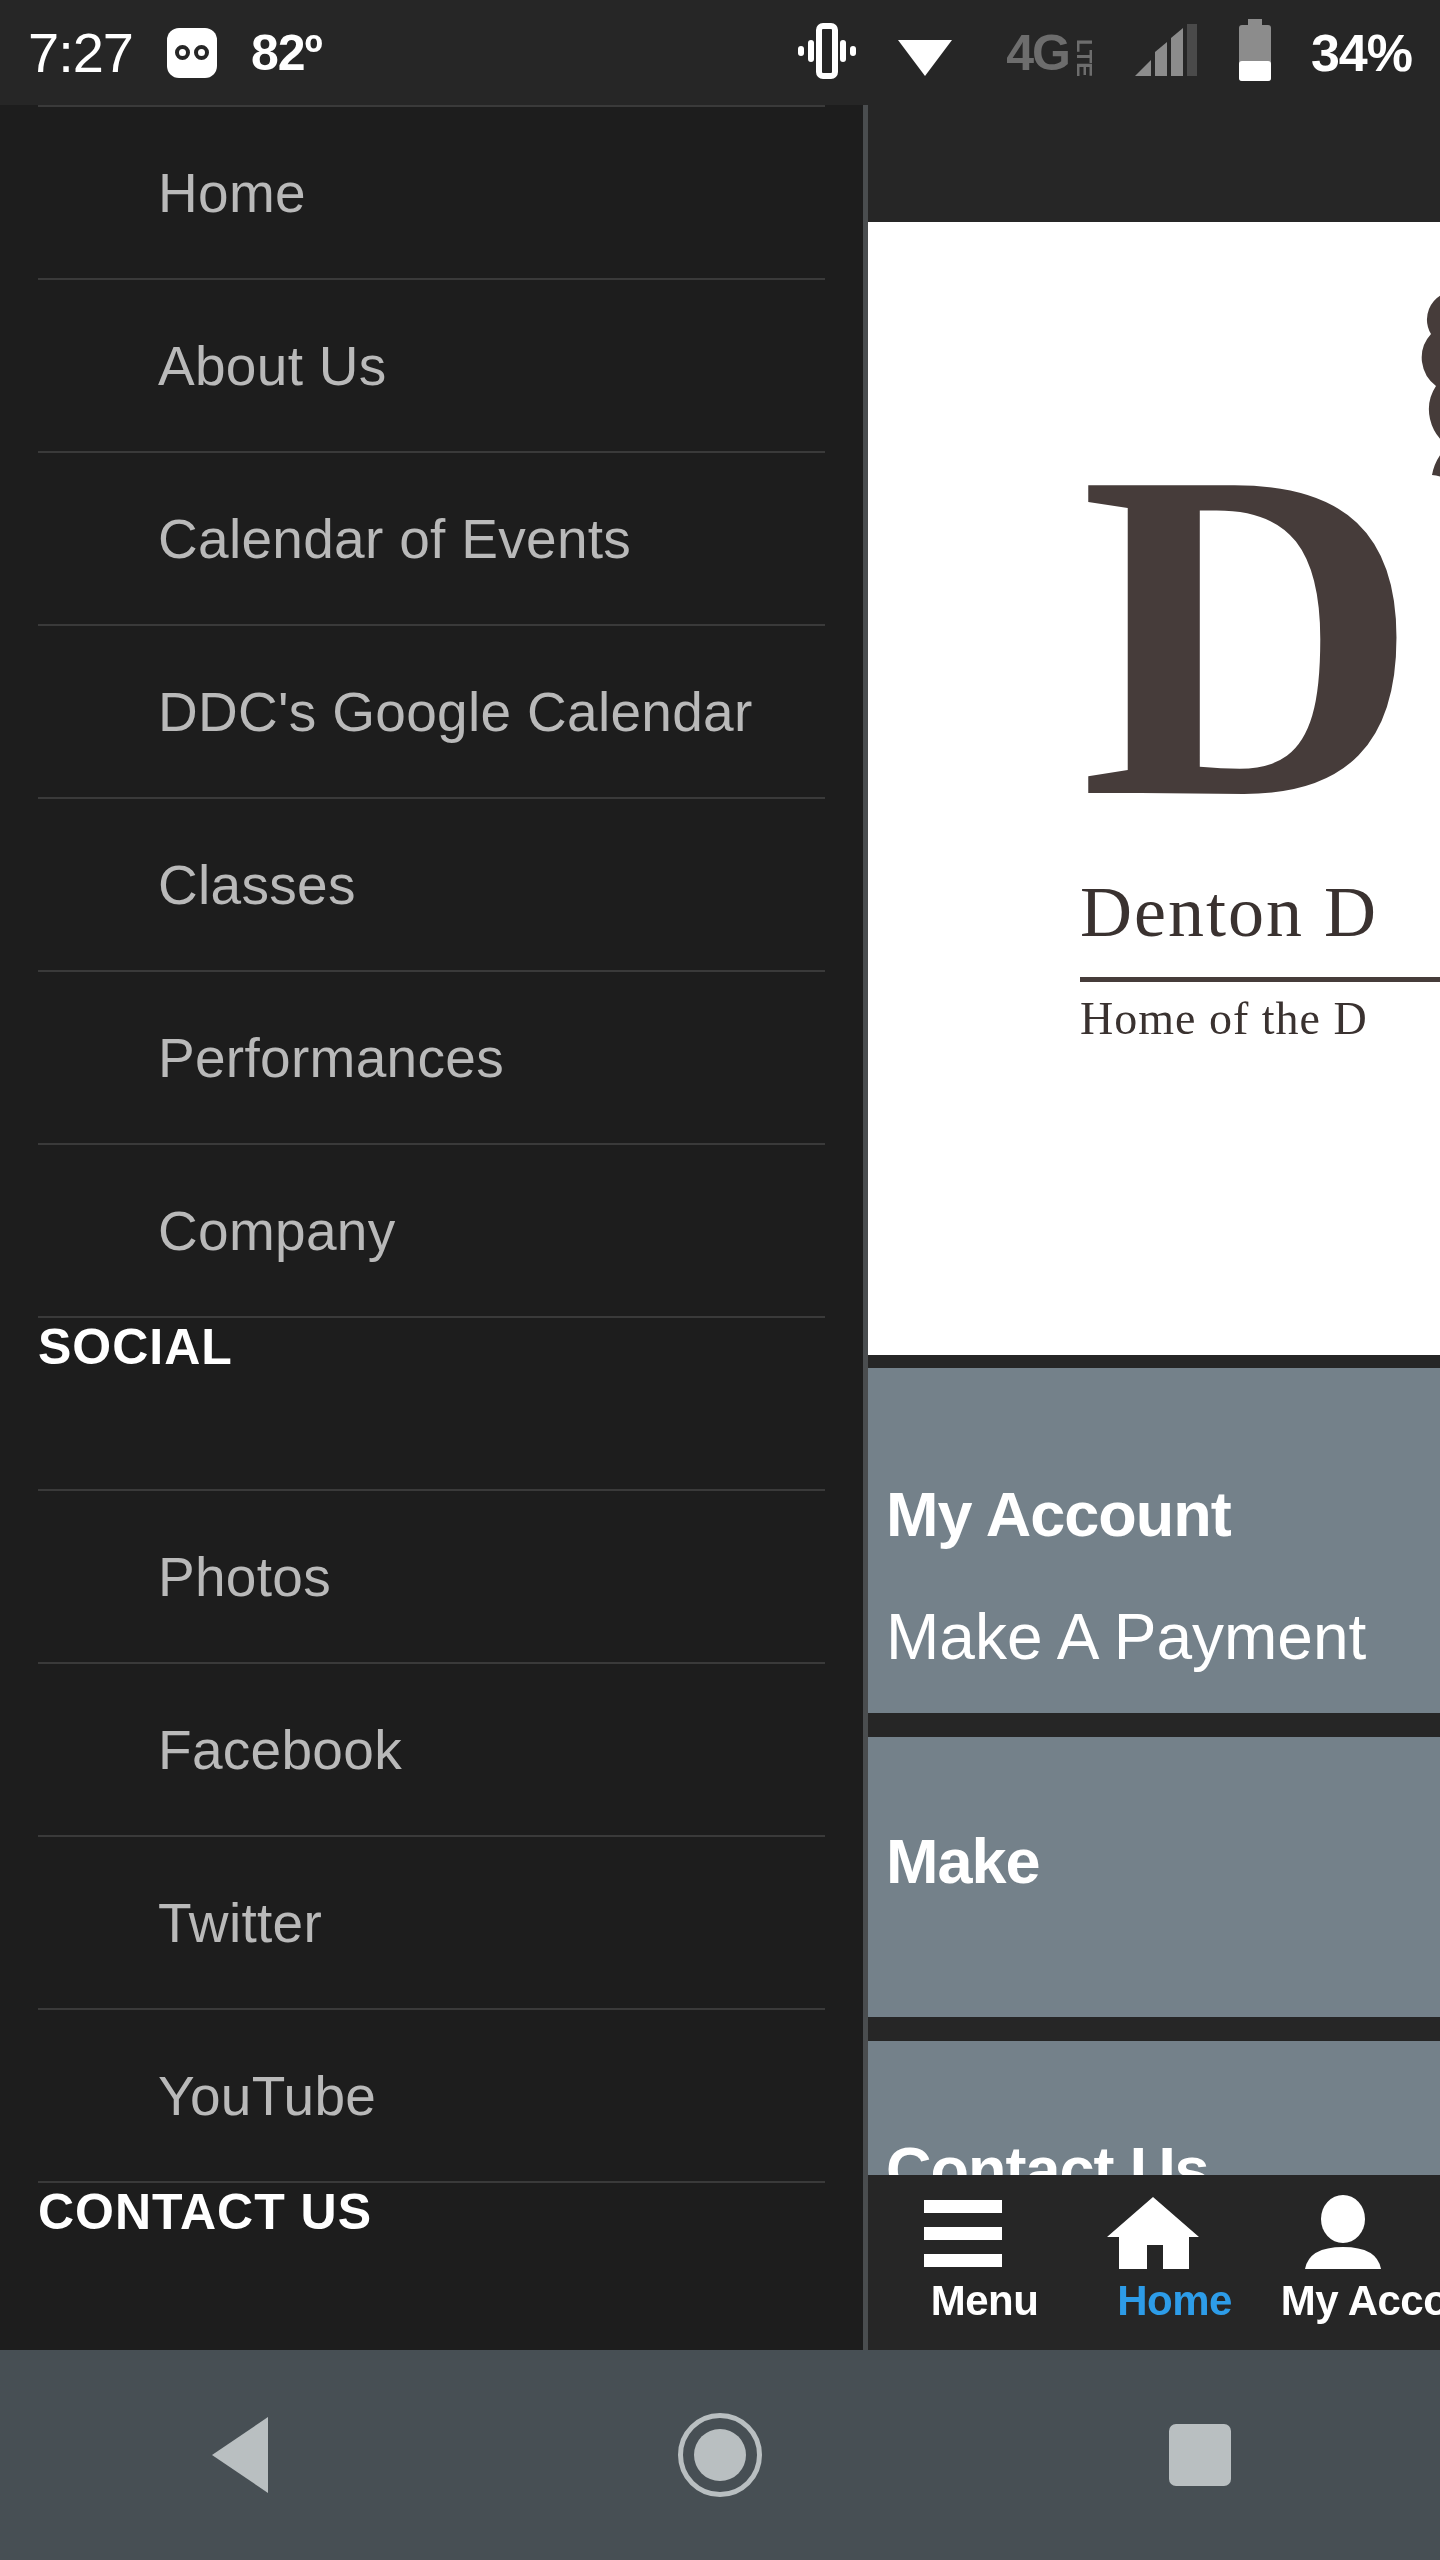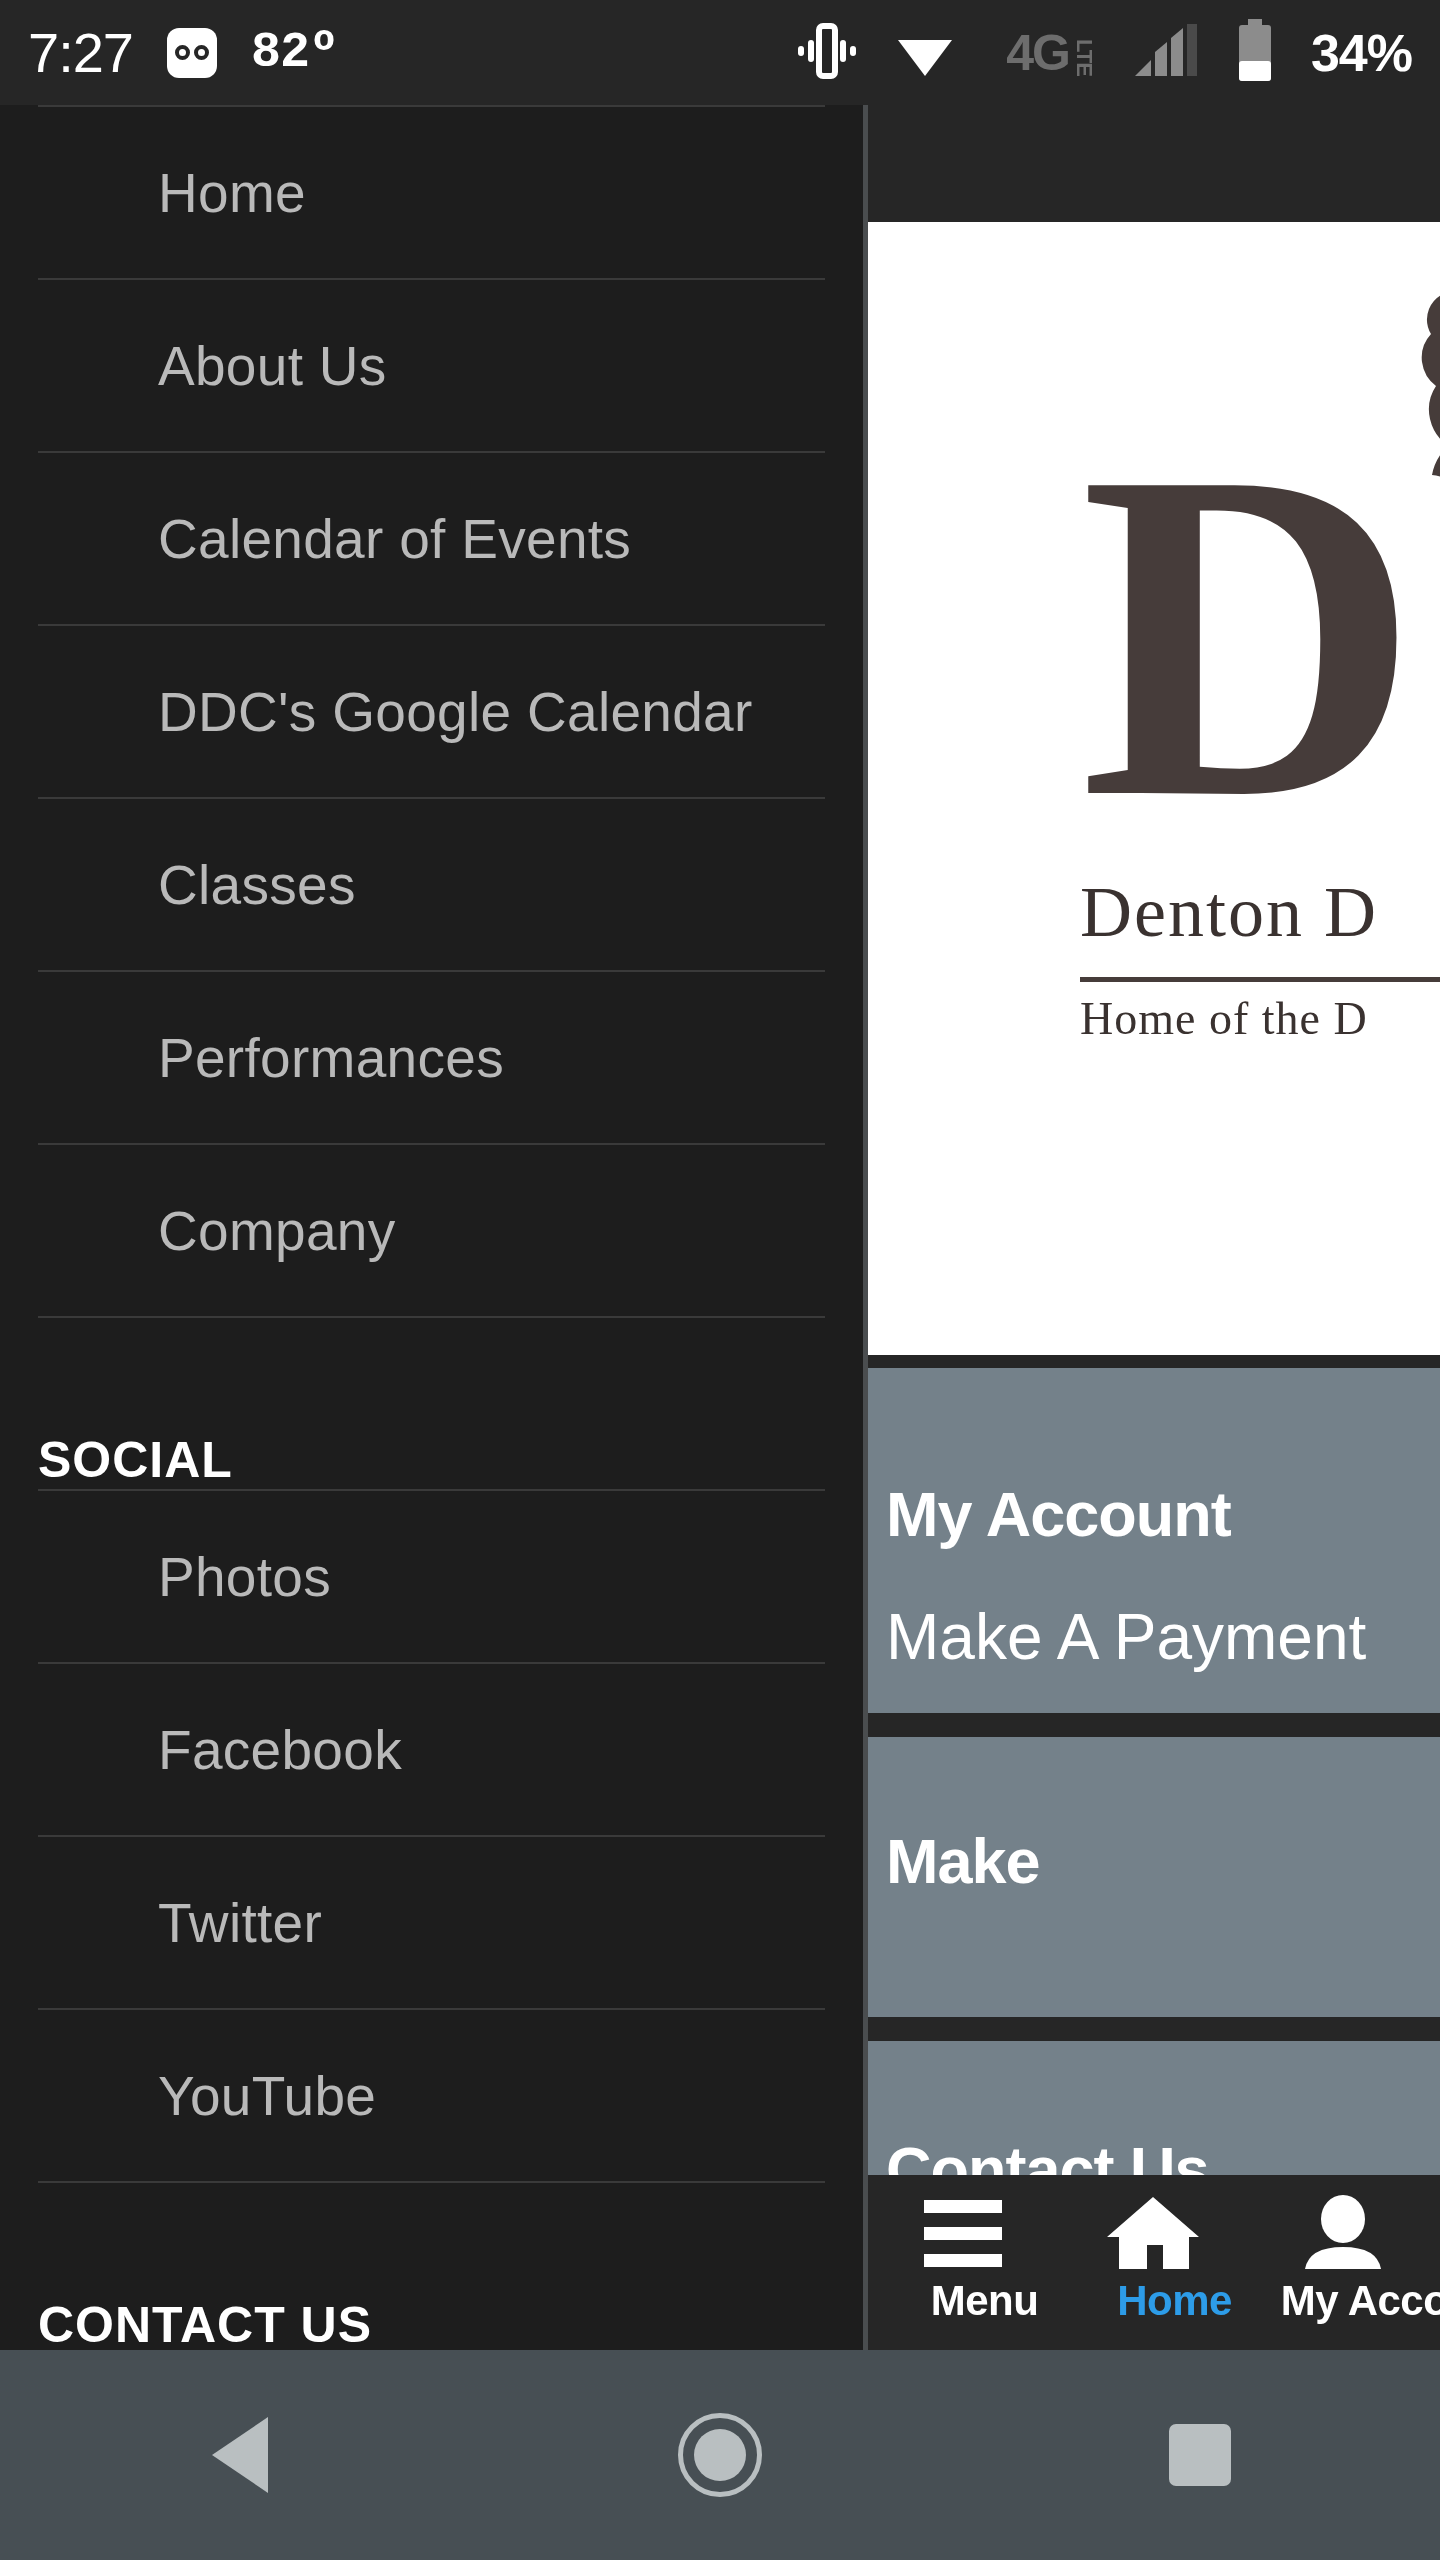--- a/index.html
+++ b/index.html
@@ -13,21 +13,21 @@
 
   
   #status-bar {
     position:absolute; top:0; left:0; width:1440px; height:105px;
     background:#262626; display:flex; align-items:center;
     padding:0 28px;
   }
   .sb-left { display:flex; align-items:center; gap:34px; }
   .sb-right { margin-left:auto; display:flex; align-items:center; gap:36px; }
   .sb-time { color:#fff; font-size:56px; font-weight:400; letter-spacing:-1px; }
-  .sb-temp { color:#fff; font-size:50px; font-weight:700; letter-spacing:-1px;font-family:Liberation Mono, monospace; }
+  .sb-temp { color:#fff; font-size:50px; font-weight:700; letter-spacing:-1px; }
   .vm-icon {
     width:50px; height:50px; background:#fff; border-radius:12px;
     display:flex; align-items:center; justify-content:center; gap:4px;
   }
   .vm-dot {
     width:15px; height:15px; border-radius:50%;
     border:4px solid #262626; background:#fff; box-sizing:border-box;
   }
   .sb-pct { color:#fff; font-size:52px; font-weight:700; letter-spacing:-1px; }
 
@@ -37,21 +37,21 @@
     background:#1d1d1d; overflow:hidden;
   }
   #sidebar-inner { padding:0 38px; }
   .nav-sep { height:2px; background:#3a3a3a; }
   .nav-item {
     height:171px; display:flex; align-items:center;
     padding-left:120px;
   }
   .nav-label { color:#b9b9b9; font-size:55px; font-weight:300; letter-spacing:0.3px; }
   .nav-heading {
-    height:171px; display:flex; align-items:flex-end; padding-left:0;
+    height:171px; display:flex; align-items:flex-start; padding-left:0;
   }
   .nav-heading-label {
     color:#fff; font-size:50px; font-weight:700; letter-spacing:1px;
   }
   #sidebar-edge {
     position:absolute; left:863px; top:105px; width:5px; height:2245px;
     background:#4a4d4f;
   }
 
   

